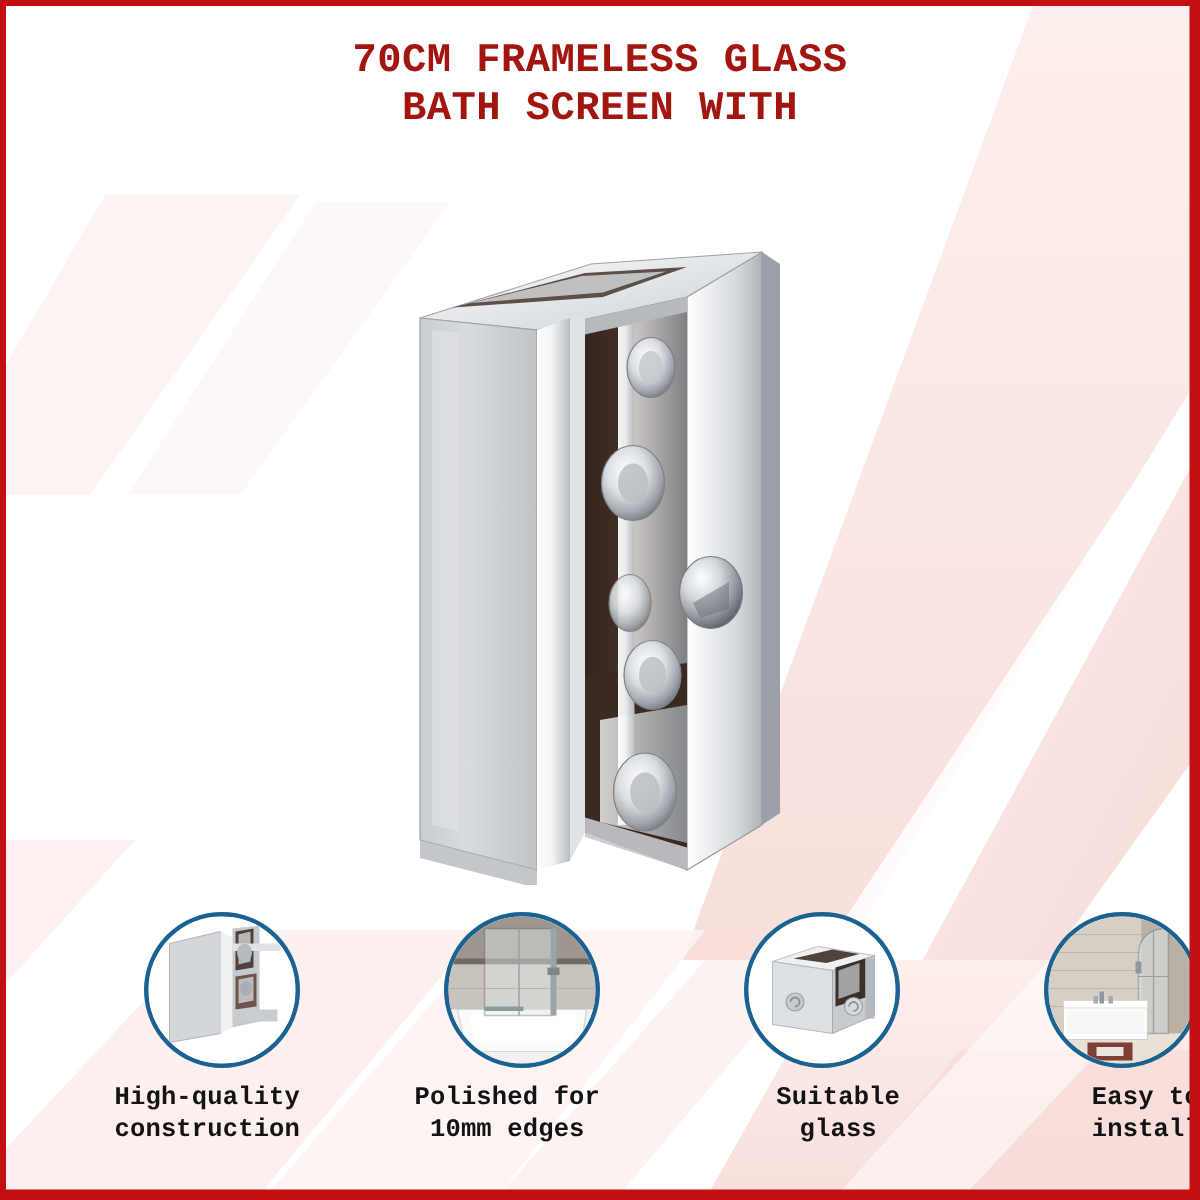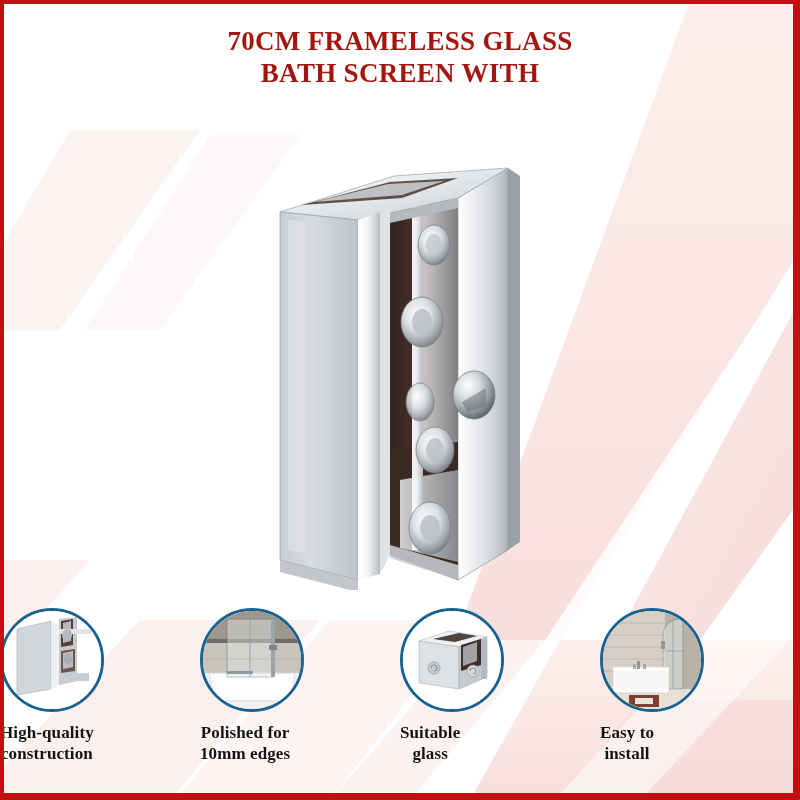--- a/index.html
+++ b/index.html
@@ -7,21 +7,21 @@
     margin: 0;
     padding: 0;
     background: #ffffff;
   }
   .canvas {
     position: relative;
     width: 800px;
     height: 800px;
     overflow: hidden;
     background: #7dd3fc;
-    font-family: Liberation Serif, serif;
+    font-family: Liberation Mono, monospace;
     box-sizing: border-box;
   }
 
   
   .frame-border {
     position: absolute;
     inset: 0;
     border: 4px solid #c20f0f;
     border-right-width: 7px;
     border-bottom-width: 7px;
@@ -75,21 +75,21 @@
     top: 608px;
     width: 800px;
     height: 180px;
     display: flex;
     z-index: 20;
   }
   .feature {
     flex: 1 1 0;
     display: flex;
     flex-direction: column;
-    align-items: flex-start;
+    align-items: flex-end;
   }
   .fcircle {
     width: 104px;
     height: 104px;
     border-radius: 50%;
     border: 3px solid #1a6291;
     overflow: hidden;
     position: relative;
     background: #ffffff;
     box-sizing: border-box;

